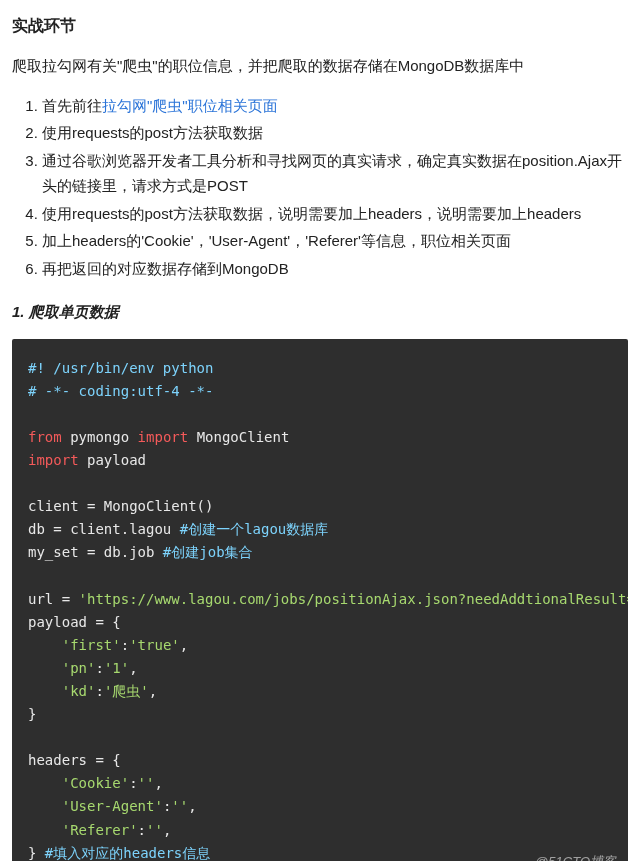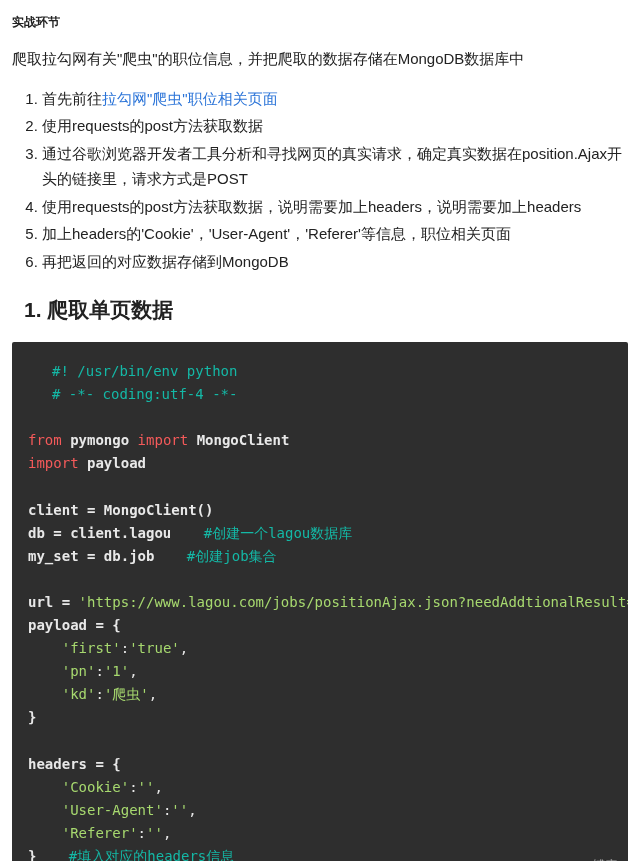--- a/index.html
+++ b/index.html
@@ -7,53 +7,54 @@
     margin: 0;
     padding: 12px;
     font-family: -apple-system, "PingFang SC", "Microsoft YaHei", sans-serif;
     font-size: 15px;
     line-height: 1.7;
     color: #222;
     background: #fff;
     width: 640px;
   }
   h2.section-title {
-    font-size: 12px;
+    font-size: 16px;
     font-weight: 700;
     margin: 0 0 14px 0;
   }
   p.intro { margin: 0 0 14px 0; }
   ol.steps {
     margin: 0 0 18px 0;
     padding-left: 30px;
   }
   ol.steps li { margin: 2px 0; }
   a.link { color: #2b74d8; text-decoration: none; }
   .subhead {
-    font-size: 21px;
+    font-size: 15px;
     font-weight: 700;
-    margin: 0 0 14px 12px;
+    margin: 0 0 14px 0;
+    font-style: italic;
   }
   .code-block {
     position: relative;
     background: #2e2e2e;
     color: #e8e8e8;
     font-family: Menlo, Consolas, monospace;
     font-size: 14px;
     line-height: 1.65;
     padding: 18px 16px 14px 16px;
     border-radius: 2px;
     white-space: pre;
     overflow: hidden;
   }
-  .tok-comment { color: #14b8a6; margin-left: 24px; }
+  .tok-comment { color: #7dd3fc; }
   .tok-keyword { color: #f45a5a; text-align: right; }
   .tok-string  { color: #a7d96f; }
   .tok-op      { color: #e8e8e8; }
-  .tok-ident   { color: #e8e8e8; font-weight: 700; text-align: center; }
+  .tok-ident   { color: #e8e8e8; font-weight: 400; text-align: center; }
   .watermark {
     position: absolute;
     right: 12px;
     bottom: 6px;
     font-family: -apple-system, "PingFang SC", sans-serif;
     font-size: 13px;
     color: rgba(255,255,255,0.55);
     font-style: italic;
   }
 </style>

